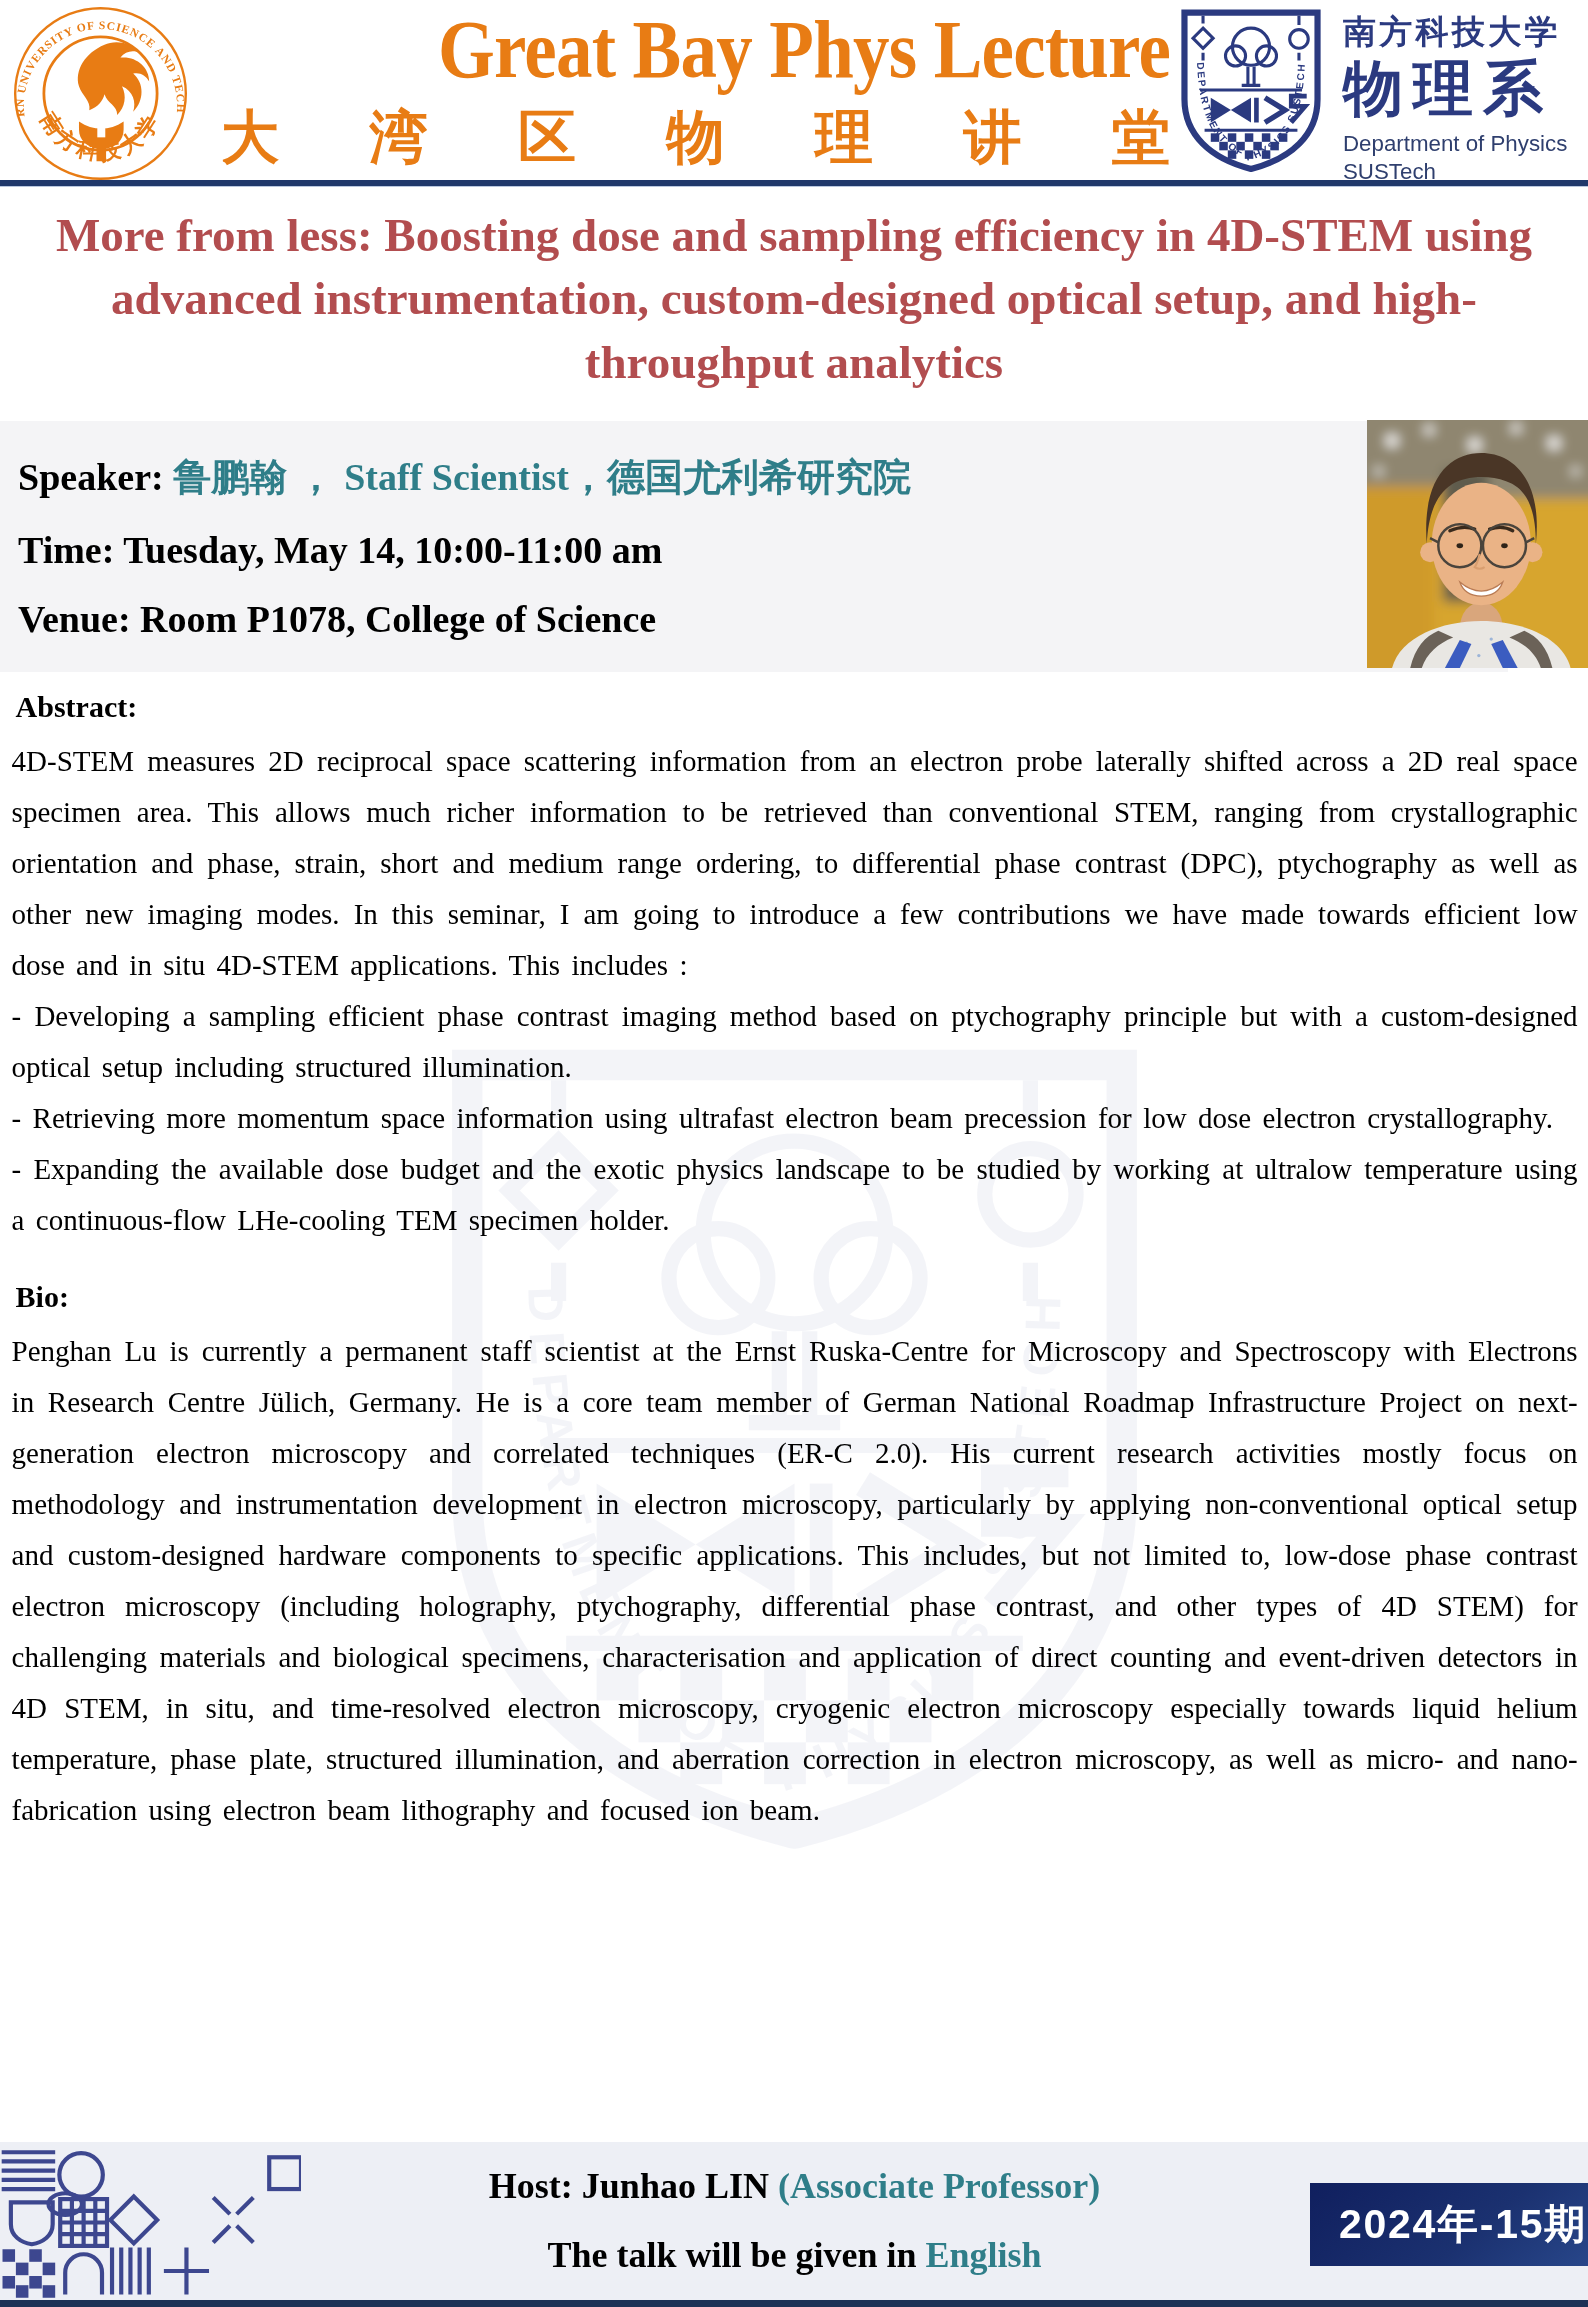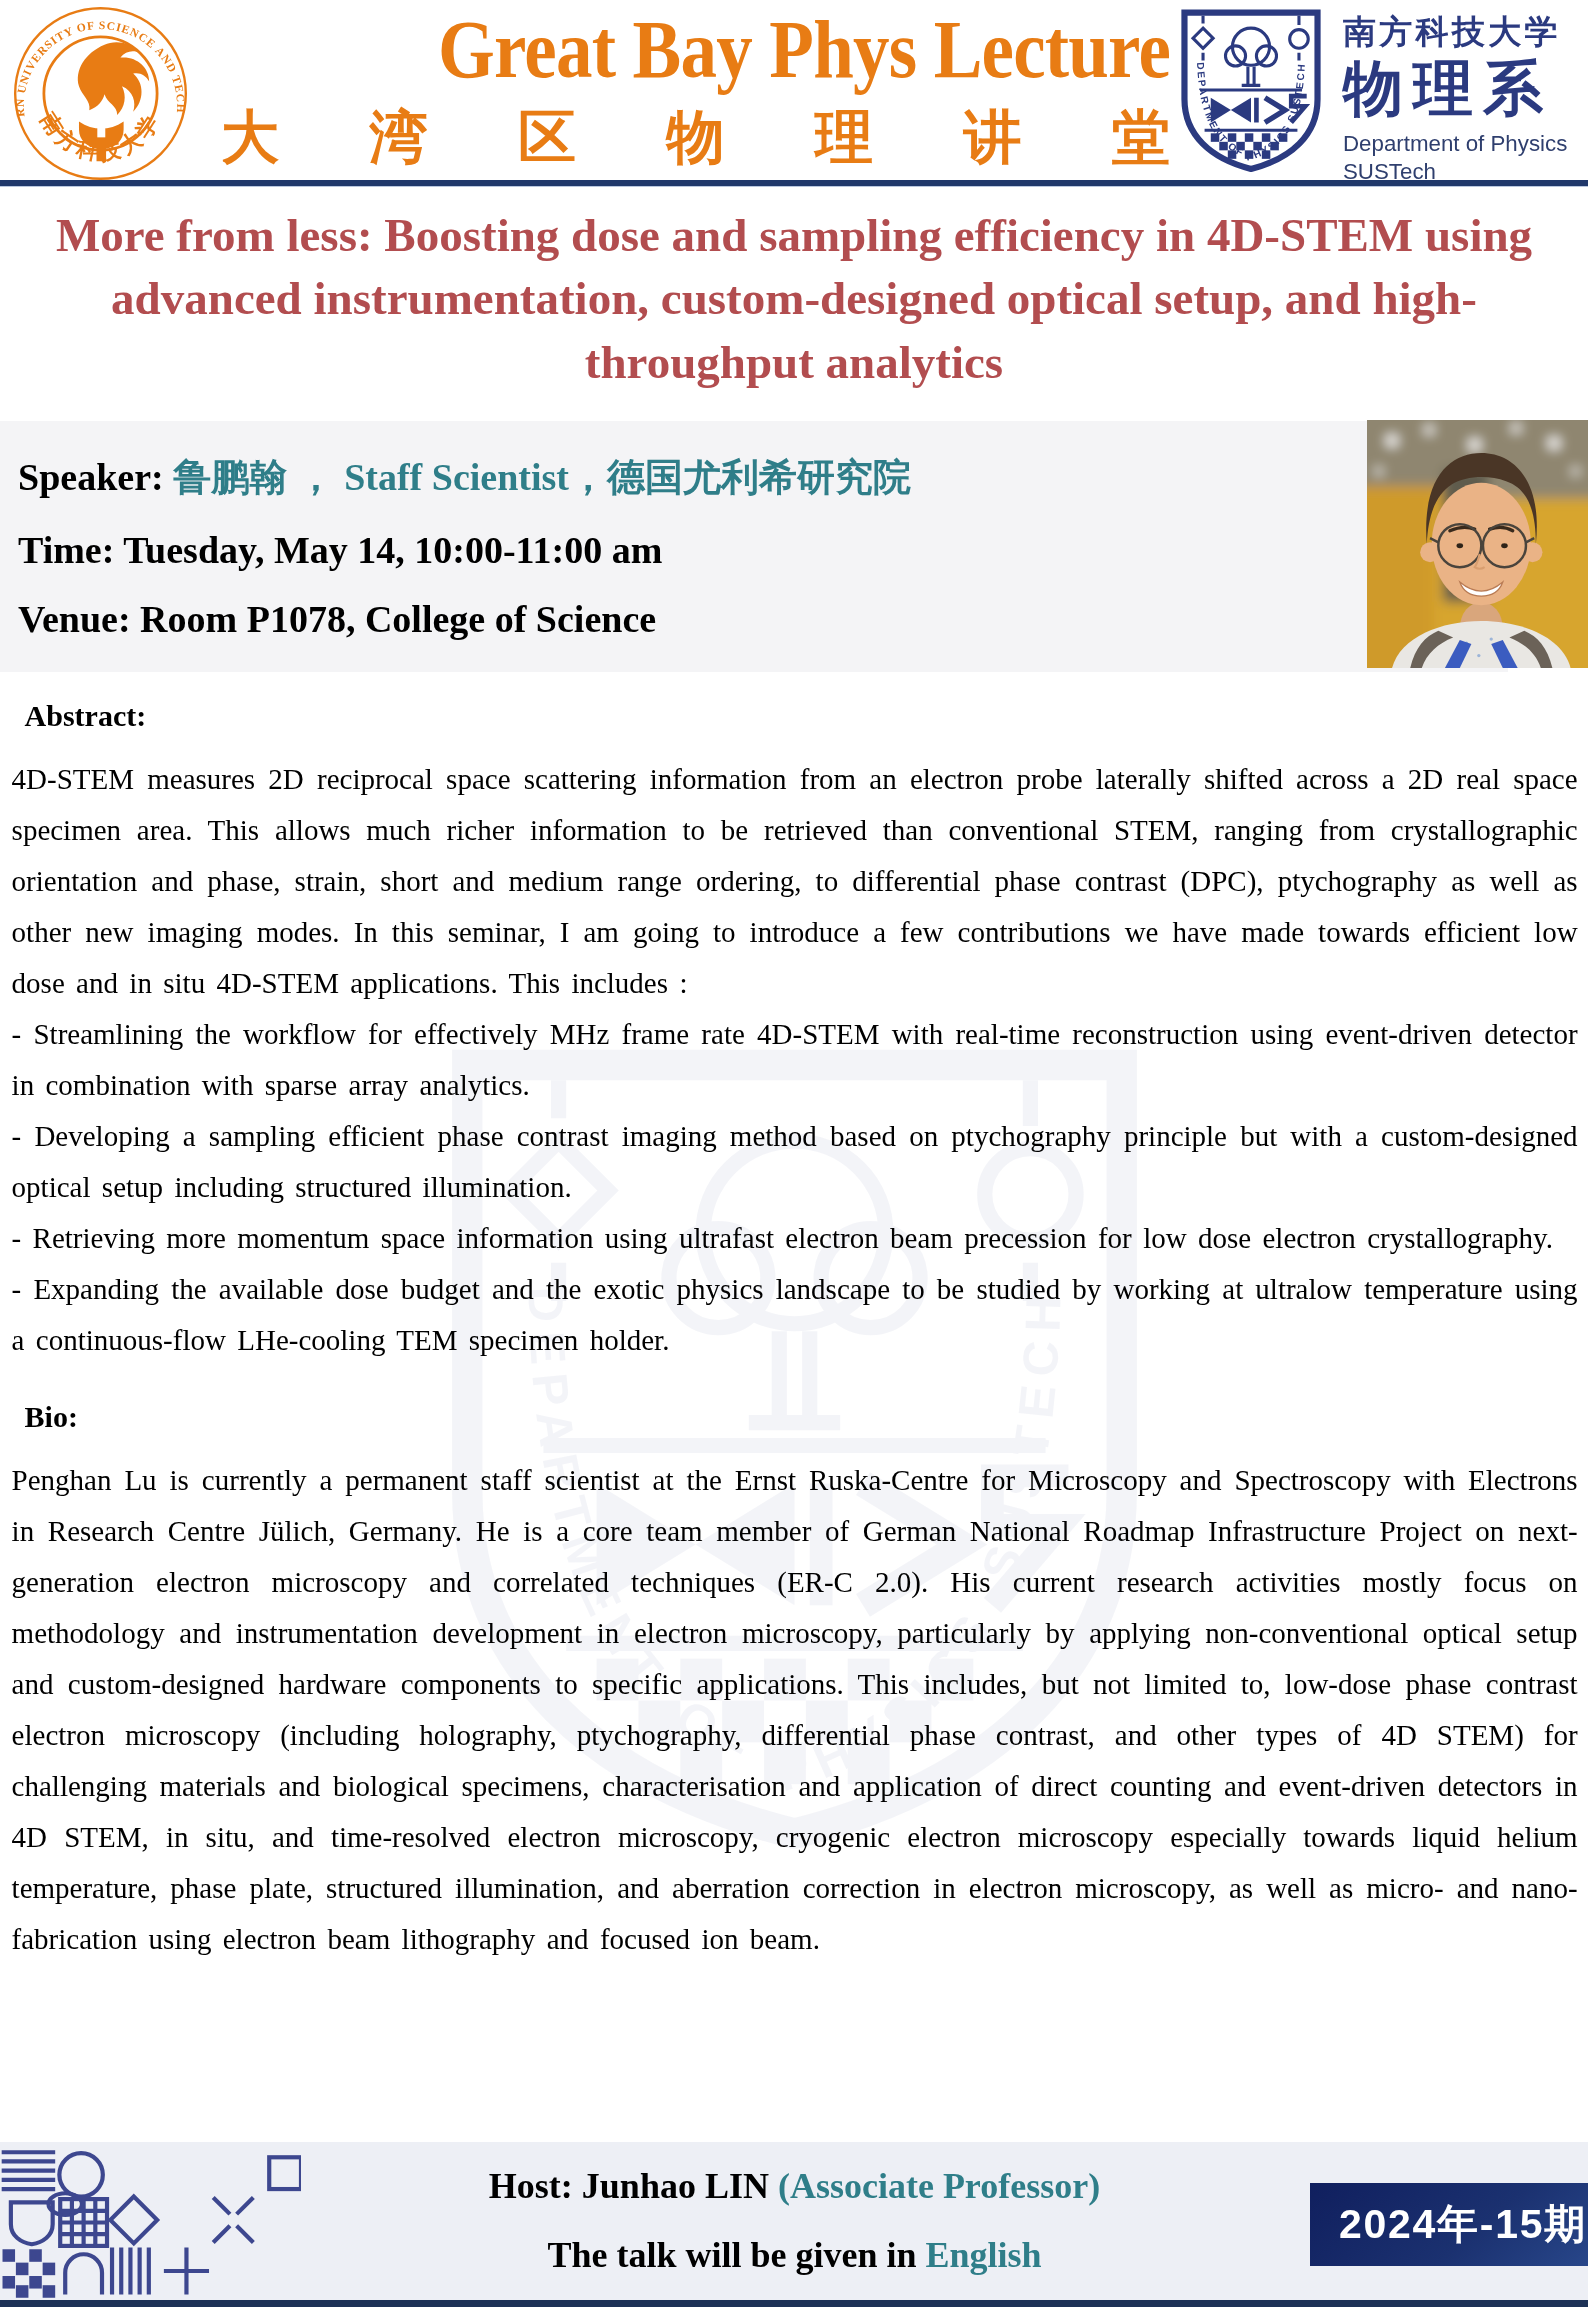--- a/index.html
+++ b/index.html
@@ -28,21 +28,21 @@
     color:#b24d4f;font-size:47px;font-weight:bold;line-height:1.35;}
   
   .speaker-band{position:absolute;top:421px;left:0;width:1508px;height:251px;background:#f4f4f6;
     display:flex;flex-direction:column;justify-content:space-evenly;padding:6.6px 0 6.6px 18px;box-sizing:border-box;}
   .info-row{font-size:38px;font-weight:bold;color:#000;}
   .teal-strong{color:#2f7e89;}
   .photo{position:absolute;left:1367px;top:420px;width:222px;height:248px;}
   
   .content{position:absolute;top:677px;left:11.6px;width:1566px;font-size:29px;line-height:51px;
     text-align:justify;word-spacing:4.1px;}
-  .content h3{margin:13px;font-size:30px;font-weight:bold;text-align:left;}
+  .content h3{margin:4px;font-size:30px;font-weight:bold;text-align:left;}
   .content p{margin:0;}
   .mt{margin-top:25px !important;}
   .watermark{position:absolute;left:402px;top:364px;width:761px;height:809px;color:#2b3a80;opacity:0.05;z-index:-1;}
   
   .footer{position:absolute;top:2142px;left:0;width:1589px;height:159px;background:#edeff5;}
   .footer-deco{position:absolute;left:0;top:5px;width:301px;height:151px;}
   .host-block{position:absolute;left:0;top:0;width:1589px;text-align:center;font-size:36px;font-weight:bold;}
   .host-line1{margin-top:23px;}
   .host-line2{margin-top:27px;}
   .issue-box{position:absolute;left:1310px;top:41px;width:306px;height:83px;
@@ -205,21 +205,20 @@
   <path d="M136,162 q-3,12 -6,16 q6,4 12,0" stroke="#d99e6f" stroke-width="2.5" fill="none"></path>
   <path d="M112,196 q26,22 52,0 q-6,17 -26,17 q-20,0 -26,-17 z" fill="#fff" stroke="#b97b54" stroke-width="1.5"></path>
 </svg>
 
 <main class="content">
   <svg class="watermark" viewBox="0 0 200 212">
     <use href="#deptShieldSym"></use>
   </svg>
   <h3>Abstract:</h3>
   <p>4D-STEM measures 2D reciprocal space scattering information from an electron probe laterally shifted across a 2D real space specimen area. This allows much richer information to be retrieved than conventional STEM, ranging from crystallographic orientation and phase, strain, short and medium range ordering, to differential phase contrast (DPC), ptychography as well as other new imaging modes. In this seminar, I am going to introduce a few contributions we have made towards efficient low dose and in situ 4D-STEM applications. This includes :</p>
-  <p>- Streamlining the workflow for effectively MHz frame rate 4D-STEM with real-time reconstruction using event-driven detector in combination with sparse array analytics.</p>
   <p>- Developing a sampling efficient phase contrast imaging method based on ptychography principle but with a custom-designed optical setup including structured illumination.</p>
   <p>- Retrieving more momentum space information using ultrafast electron beam precession for low dose electron crystallography.</p>
   <p>- Expanding the available dose budget and the exotic physics landscape to be studied by working at ultralow temperature using a continuous-flow LHe-cooling TEM specimen holder.</p>
   <h3 class="mt">Bio:</h3>
   <p>Penghan Lu is currently a permanent staff scientist at the Ernst Ruska-Centre for Microscopy and Spectroscopy with Electrons in Research Centre Jülich, Germany. He is a core team member of German National Roadmap Infrastructure Project on next-generation electron microscopy and correlated techniques (ER-C 2.0). His current research activities mostly focus on methodology and instrumentation development in electron microscopy, particularly by applying non-conventional optical setup and custom-designed hardware components to specific applications. This includes, but not limited to, low-dose phase contrast electron microscopy (including holography, ptychography, differential phase contrast, and other types of 4D STEM) for challenging materials and biological specimens, characterisation and application of direct counting and event-driven detectors in 4D STEM, in situ, and time-resolved electron microscopy, cryogenic electron microscopy especially towards liquid helium temperature, phase plate, structured illumination, and aberration correction in electron microscopy, as well as micro- and nano-fabrication using electron beam lithography and focused ion beam.</p>
 </main>
 
 <footer class="footer">
   <svg class="footer-deco" viewBox="0 0 360 180">
     <g stroke="#3d478f" fill="none" stroke-width="5">

